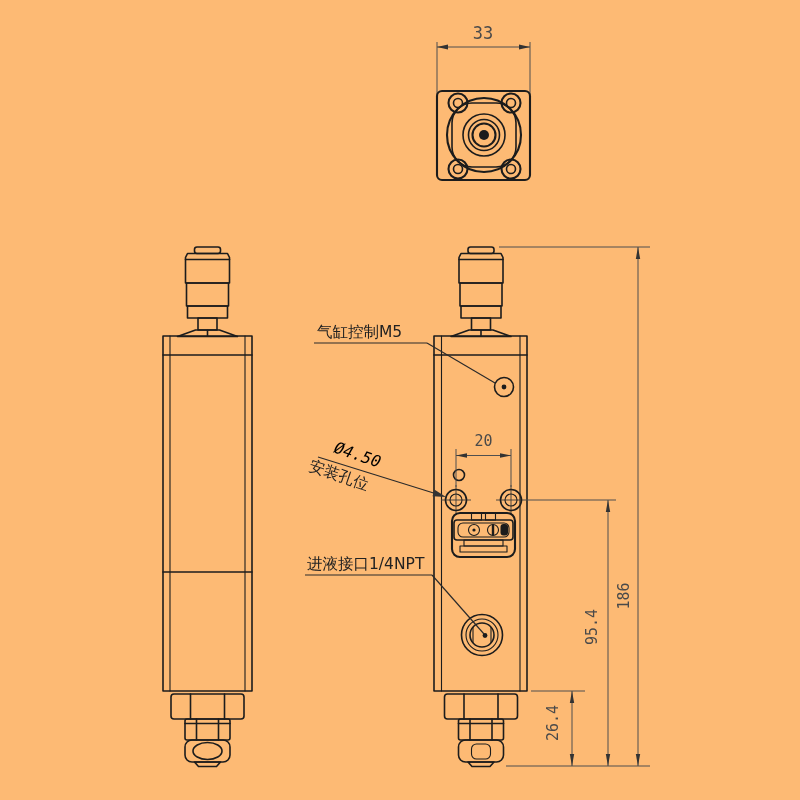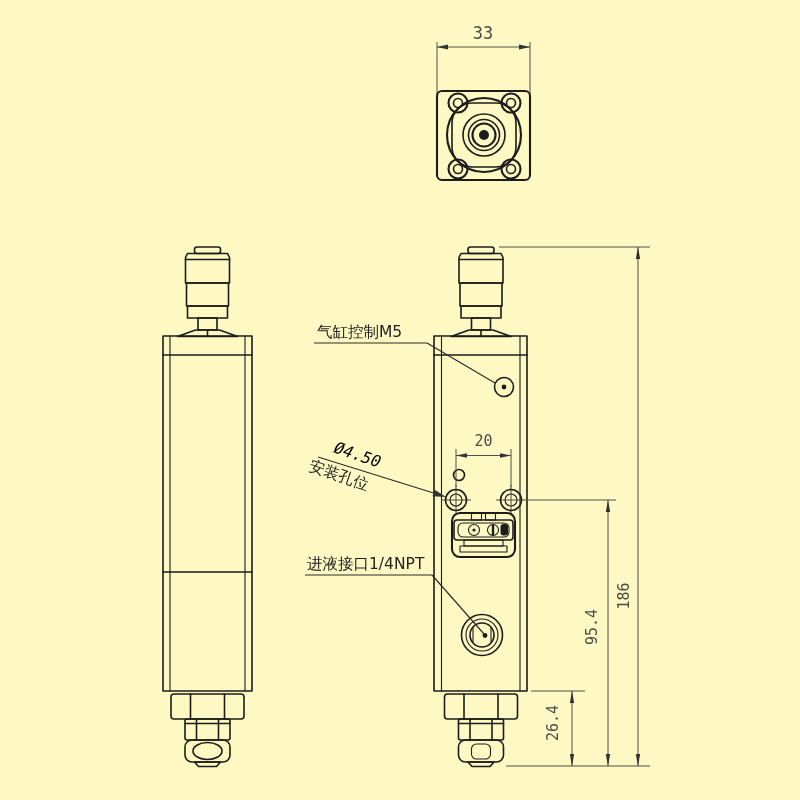--- a/index.html
+++ b/index.html
@@ -1,16 +1,16 @@
 <!DOCTYPE html>
 <html><head>
 <meta charset="utf-8">
 <style>
   html,body{margin:0;padding:0;background:#fff;}
-  .canvas{position:relative;width:800px;height:800px;background:#fef9c3;overflow:hidden;
+  .canvas{position:relative;width:800px;height:800px;background:#fdba74;overflow:hidden;
           font-family:"DejaVu Sans", sans-serif;}
   svg{display:block}
   .ol{stroke:#1c1c1c;stroke-width:1.6;fill:none;stroke-linejoin:round;stroke-linecap:round;}
   .bold{stroke-width:2.1;}
   .thin{stroke-width:1.1;}
   .dim{stroke:#4f4f4f;stroke-width:1;fill:none;}
   .cmark{stroke:#3a3a3a;stroke-width:0.9;fill:none;}
   .ldr{stroke:#2a2a2a;stroke-width:1.15;fill:none;}
   .arr{fill:#333;stroke:none;}
   .dotf{fill:#1c1c1c;stroke:none;}

